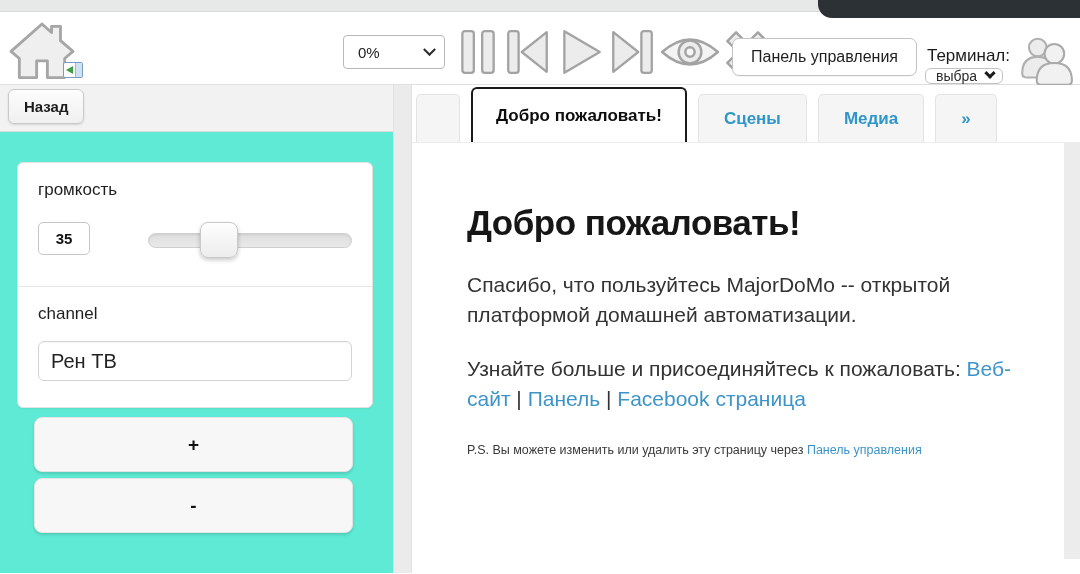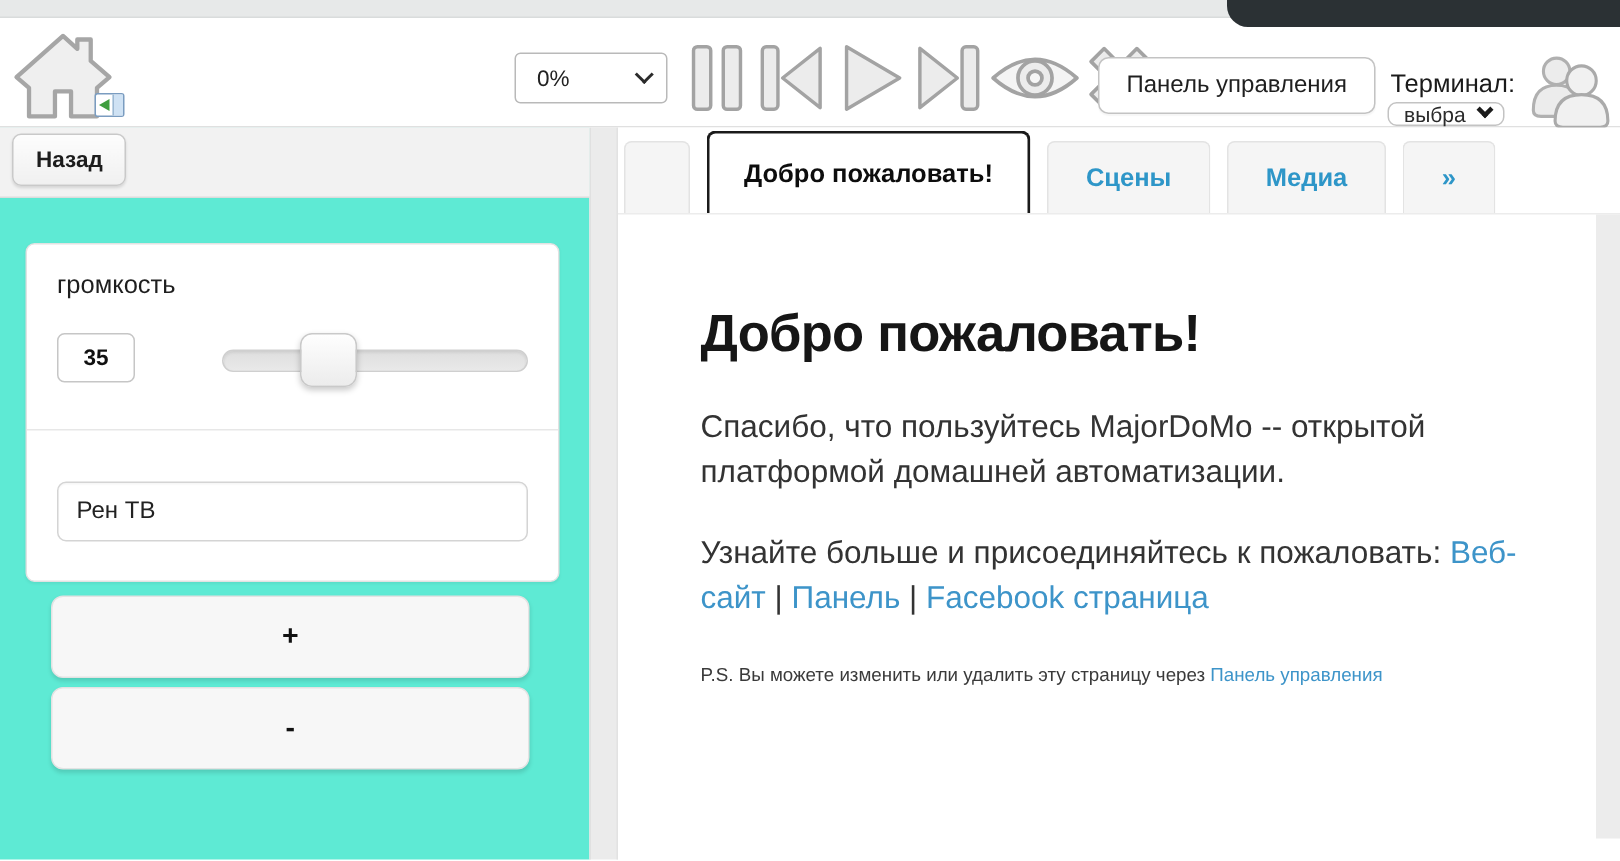--- a/index.html
+++ b/index.html
@@ -44,21 +44,21 @@
   .lp-body { padding:30px 20px 0 17px; }
   .card { background:#fff; border:1px solid #e2e2e2; border-radius:6px; box-shadow:0 1px 2px rgba(0,0,0,0.05); }
   .vol-section { padding:17px 20px 28px; }
   .field-label { font-size:17px; color:#1e1e1e; }
   .vol-row { display:flex; align-items:flex-start; margin-top:22px;gap:36px; }
   .vol-value { width:52px; height:33px; border:1.5px solid #c6c6c6; border-radius:5px; display:flex; align-items:center; justify-content:center; font-size:15px; font-weight:bold; color:#111; background:#fff; }
   .slider { flex:1; margin-left:22px; position:relative; height:36px; }
   .slider-track { position:absolute; left:0; right:0; top:11px; height:15px; background:linear-gradient(#dedede,#e9e9e9); border:1px solid #cfcfcf; border-radius:9px; box-shadow:inset 0 1px 2px rgba(0,0,0,0.08); }
   .slider-handle { position:absolute; top:0; left:31%; width:38px; height:36px; background:linear-gradient(#fefefe,#ececec); border:1px solid #c9c9c9; border-radius:8px; box-shadow:0 2px 4px rgba(0,0,0,0.22); cursor:pointer; }
   .chan-section { border-top:1px solid #e7e7e7; padding:17px 20px 26px; }
-  .chan-input { width:100%; height:40px; margin-top:17px; border:1px solid #d4d4d4; border-radius:6px; padding:12px 12px; font-size:16px; color:#222; font-family:inherit; background:#fff; box-shadow:inset 0 1px 1px rgba(0,0,0,0.04); }
+  .chan-input { width:100%; height:40px; margin-top:17px; border:1px solid #d4d4d4; border-radius:6px; padding:12px 12px; font-size:20px; color:#222; font-family:inherit; background:#fff; box-shadow:inset 0 1px 1px rgba(0,0,0,0.04); }
   .big-btn { margin:9px 20px 0 17px; height:55px; background:#f7f7f7; border:1px solid #e3e3e3; border-radius:8px; box-shadow:0 2px 3px rgba(0,0,0,0.13); display:flex; align-items:center; justify-content:center; font-size:19px; font-weight:bold; color:#111; cursor:pointer; }
   .big-btn.minus { margin-top:6px; }
 
   
   .tab-bar { display:flex; align-items:flex-end; padding-left:4px; height:57px; }
   .tab { background:#f5f5f5; border:1px solid #e3e3e3; border-bottom:none; border-radius:5px 5px 0 0; height:48px; display:flex; align-items:center; justify-content:center; font-size:17px; font-weight:bold; color:#2e96c8; cursor:pointer; margin-right:11px; padding:0 25px; }
   .tab.spacer { width:44px; padding:0; }
   .tab.active { background:#fff; border:2px solid #1a1a1a; border-bottom:none; color:#0d0d0d; height:55px; border-radius:6px 6px 0 0; padding:0 23px; position:relative; z-index:2; }
   .tab-panel { position:relative; border-top:1px solid #ececec; height:431px; background:#fff; padding:60px 25px 0 55px; }
   .right-gutter { position:absolute; right:0; top:0; bottom:14px; width:16px; background:#ececec; }
@@ -167,20 +167,21 @@
           <div class="field-label">громкость</div>
           <div class="vol-row">
             <div class="vol-value">35</div>
             <div class="slider">
               <div class="slider-track"></div>
               <div class="slider-handle" style="left: calc(35% - 19px);"></div>
             </div>
           </div>
         </div>
         <div class="chan-section">
+          <div class="field-label">channel</div>
           <input class="chan-input" type="text" value="Рен ТВ" style="">
         </div>
       </div>
       <div class="big-btn plus">+</div>
       <div class="big-btn minus">-</div>
     </div>
   </div>
 
   <div class="divider-col"></div>
 

